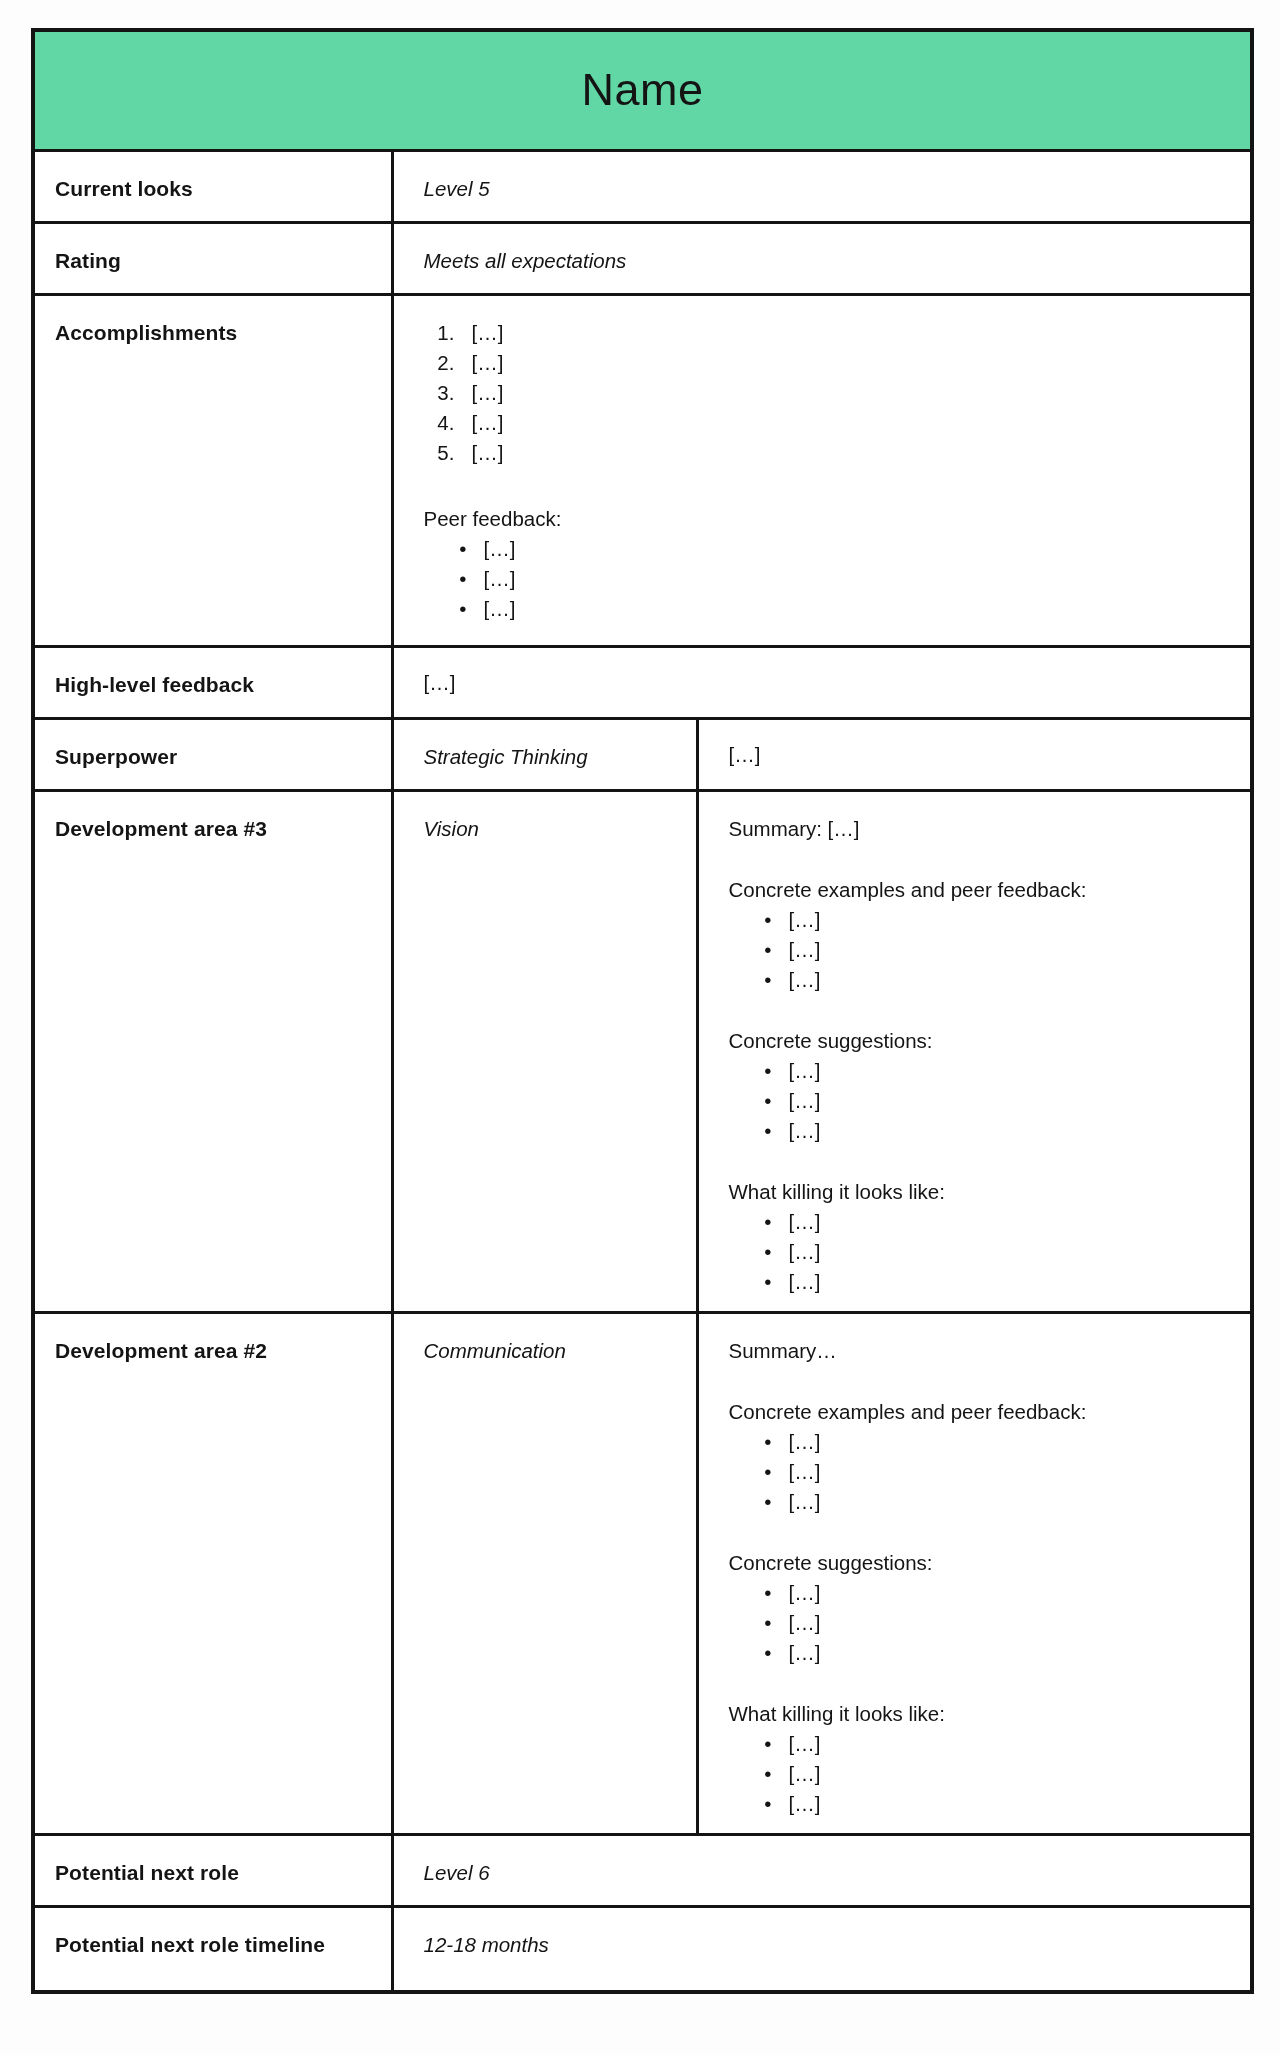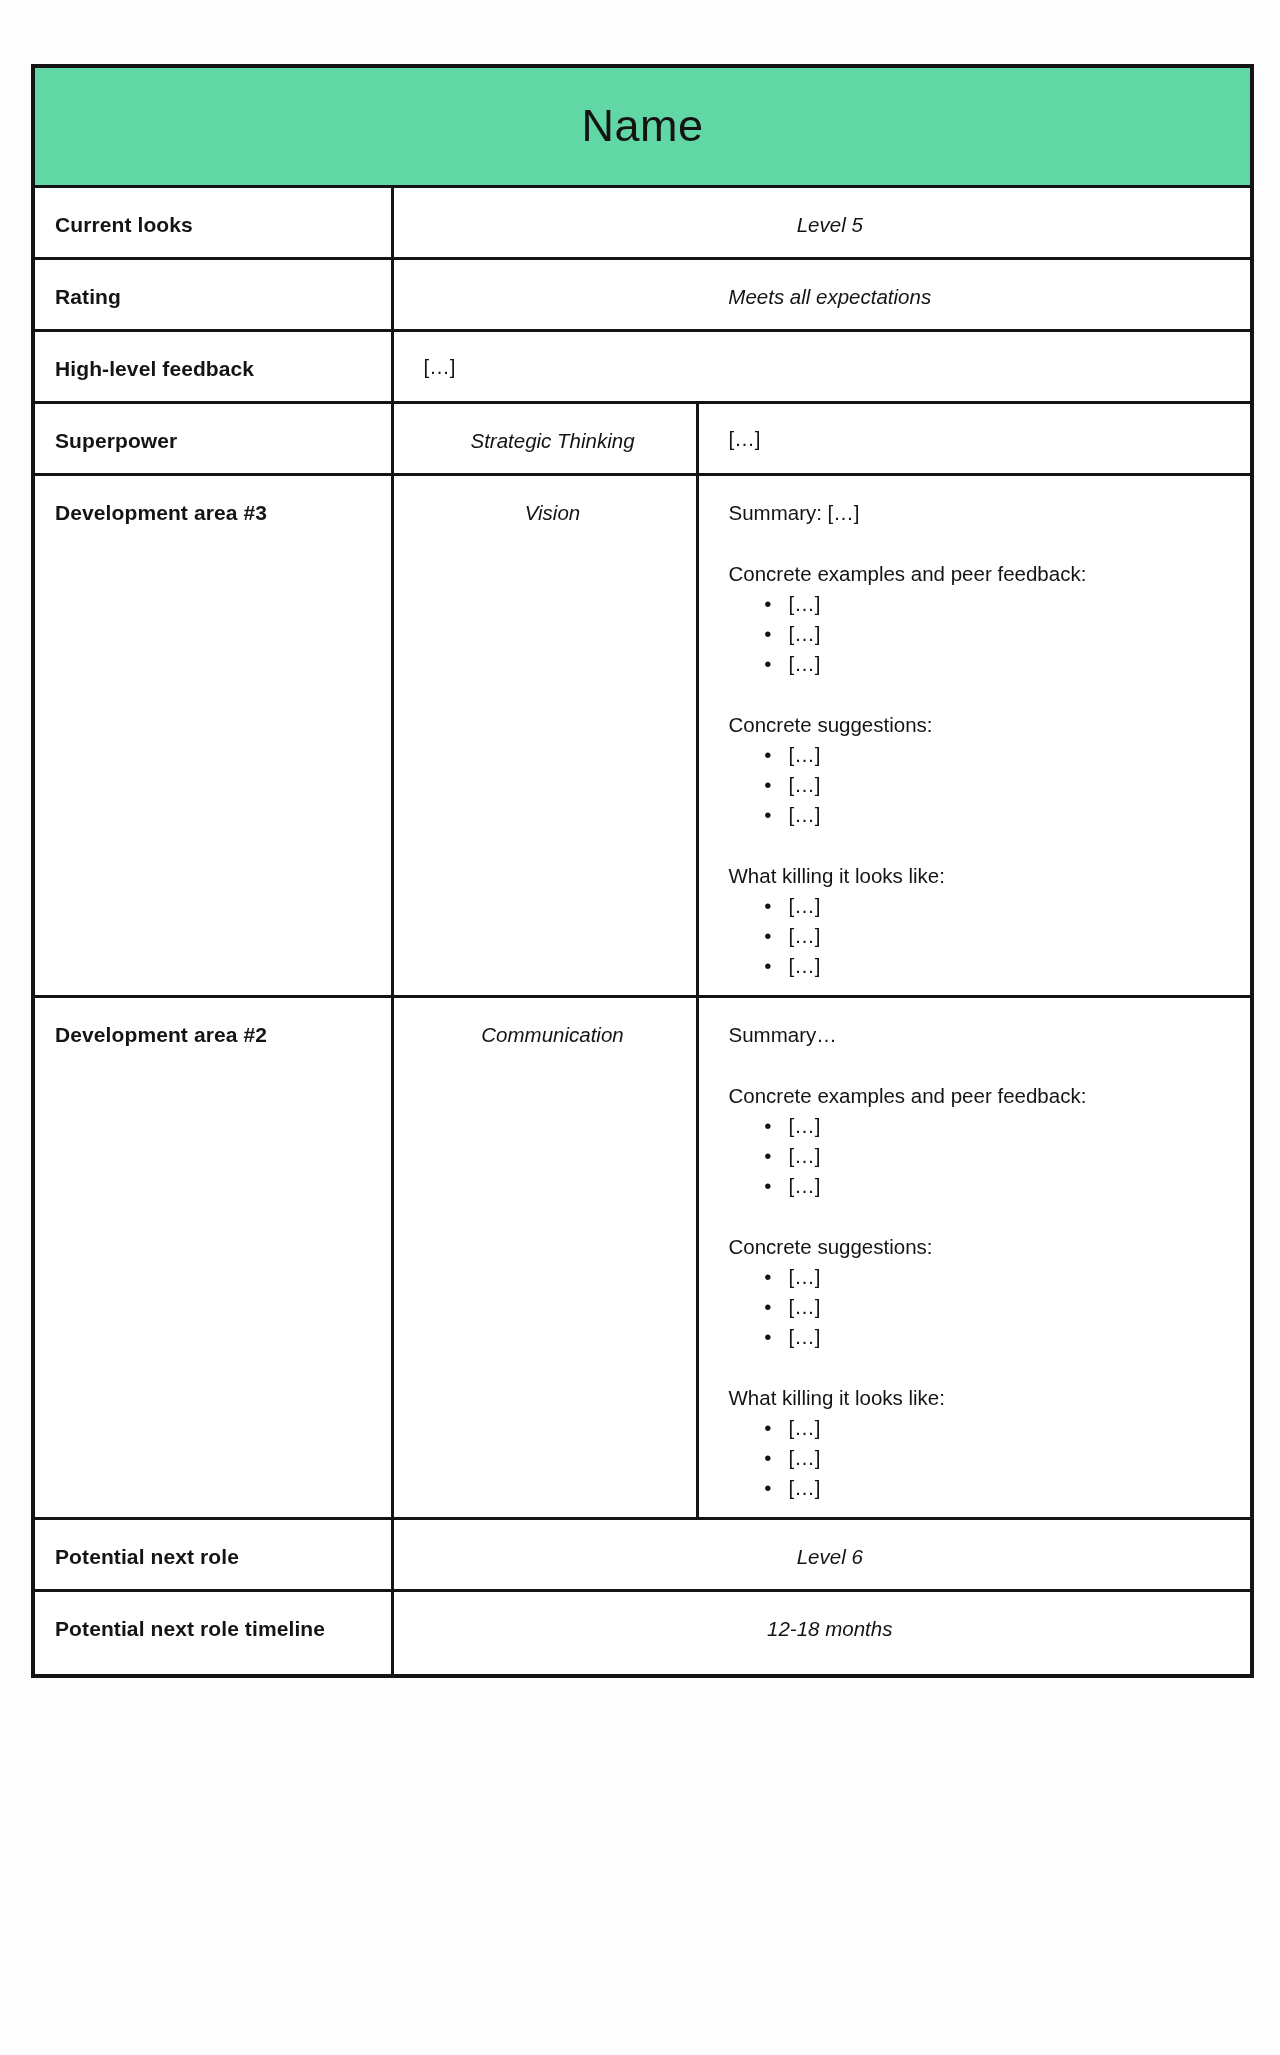--- a/index.html
+++ b/index.html
@@ -14,21 +14,21 @@
     width: 1280px;
     height: 2055px;
     background: var(--page-bg);
     font-family: "Liberation Sans", sans-serif;
     color: var(--ink);
   }
   table.review {
     border-collapse: collapse;
     table-layout: fixed;
     width: 1219px;
-    margin: 64px 0 0 31px;
+    margin: 28px 0 0 31px;
     border: 4px solid var(--ink);
     background: var(--cell-bg);
   }
   td {
     border: 3px solid var(--ink);
     background: var(--cell-bg);
     vertical-align: top;
     overflow: hidden;
   }
   td.th-title {
@@ -44,21 +44,20 @@
   td.cell-label {
     font-weight: 700;
     font-size: 21px;
     padding: 25px 14px 14px 20px;
     letter-spacing: 0.1px;
   }
   td.cell-value {
     font-style: italic;
     font-size: 20.5px;
     padding: 25px 14px 14px 30px;
-    text-align: center;
   }
   td.cell-note {
     font-size: 20.5px;
     padding: 23px 14px 14px 30px;
   }
   td.cell-content {
     font-size: 20.5px;
     line-height: 30px;
     padding: 22px 14px 14px 30px;
   }
@@ -101,20 +100,38 @@
   <tr class="r-small">
     <td class="cell-label">Current looks</td>
     <td class="cell-value" colspan="2">Level 5</td>
   </tr>
 
   <tr class="r-small">
     <td class="cell-label">Rating</td>
     <td class="cell-value" colspan="2">Meets all expectations</td>
   </tr>
 
+  <tr class="r-acc">
+    <td class="cell-label">Accomplishments</td>
+    <td class="cell-content" colspan="2">
+      <ol class="num">
+        <li>[…]</li>
+        <li>[…]</li>
+        <li>[…]</li>
+        <li>[…]</li>
+        <li>[…]</li>
+      </ol>
+      <p class="mt-peer">Peer feedback:</p>
+      <ul class="dots">
+        <li>[…]</li>
+        <li>[…]</li>
+        <li>[…]</li>
+      </ul>
+    </td>
+  </tr>
 
   <tr class="r-small">
     <td class="cell-label">High-level feedback</td>
     <td class="cell-note" colspan="2">[…]</td>
   </tr>
 
   <tr class="r-small">
     <td class="cell-label">Superpower</td>
     <td class="cell-value">Strategic Thinking</td>
     <td class="cell-note">[…]</td>

